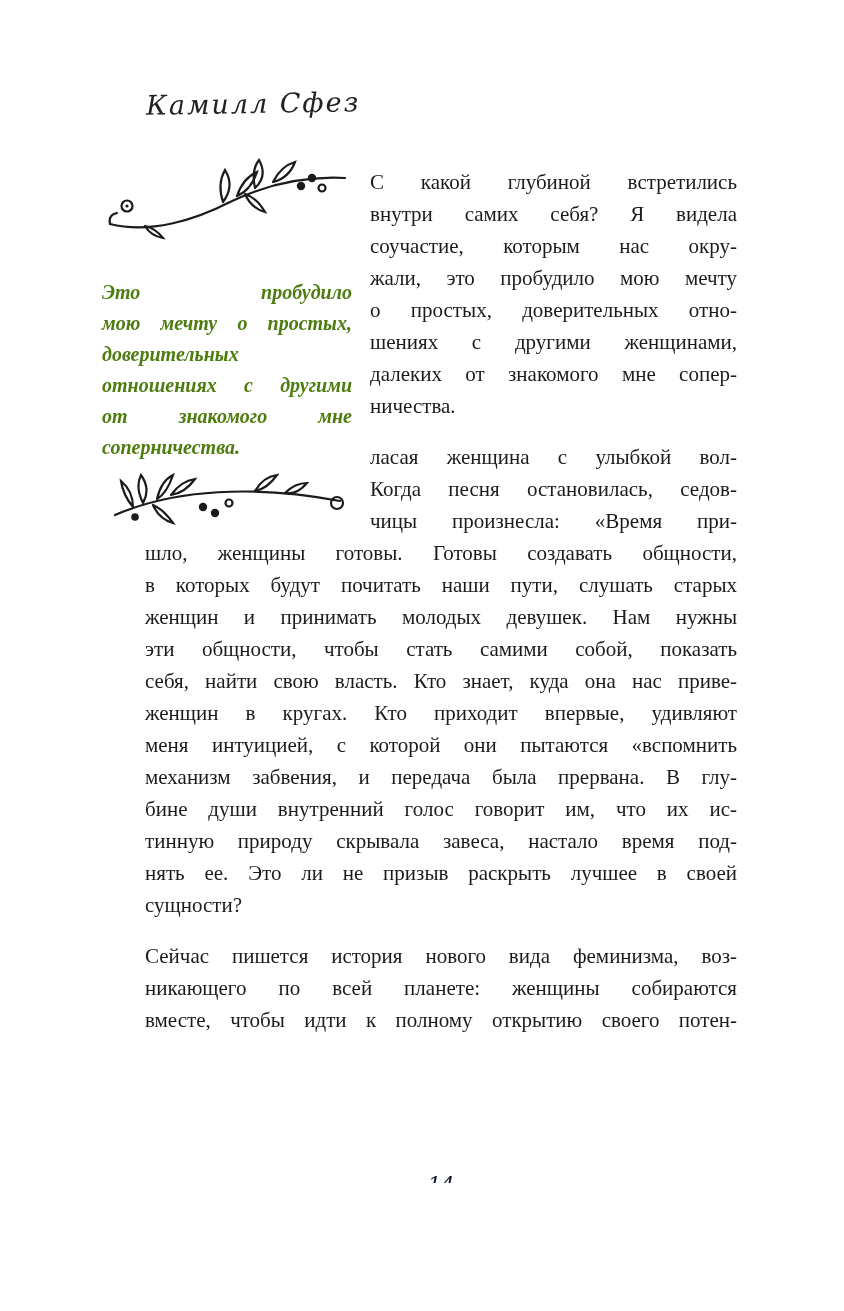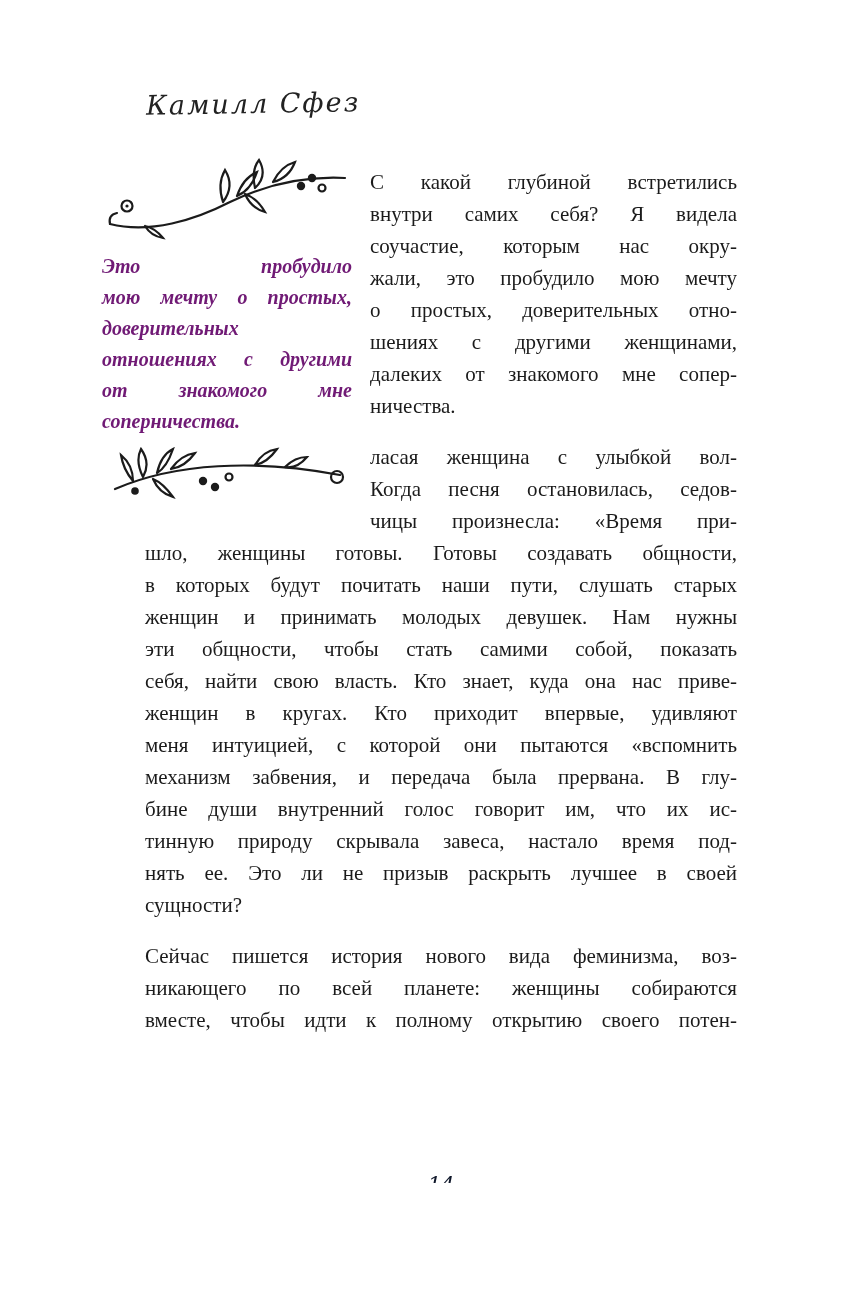--- a/index.html
+++ b/index.html
@@ -30,26 +30,26 @@
   .aside {
     position: absolute;
     left: 102px;
     top: 154px;
     width: 250px;
     text-align: center;
   }
   .ornament { line-height: 0; }
   .ornament svg { display: block; margin: 0 auto; }
   .quote {
-    margin: 2px 0 10px 0;
+    margin: 28px 0 10px 0;
     font-style: italic;
     font-weight: bold;
     font-size: 20px;
     line-height: 31px;
-    color: #701a75;
+    color: #4d7c0f;
   }
   .quote .tline { text-align: center; text-align-last: center; }
 
   
   .maintext {
     position: absolute;
     left: 145px;
     top: 166px;
     width: 592px;
     font-size: 21px;

